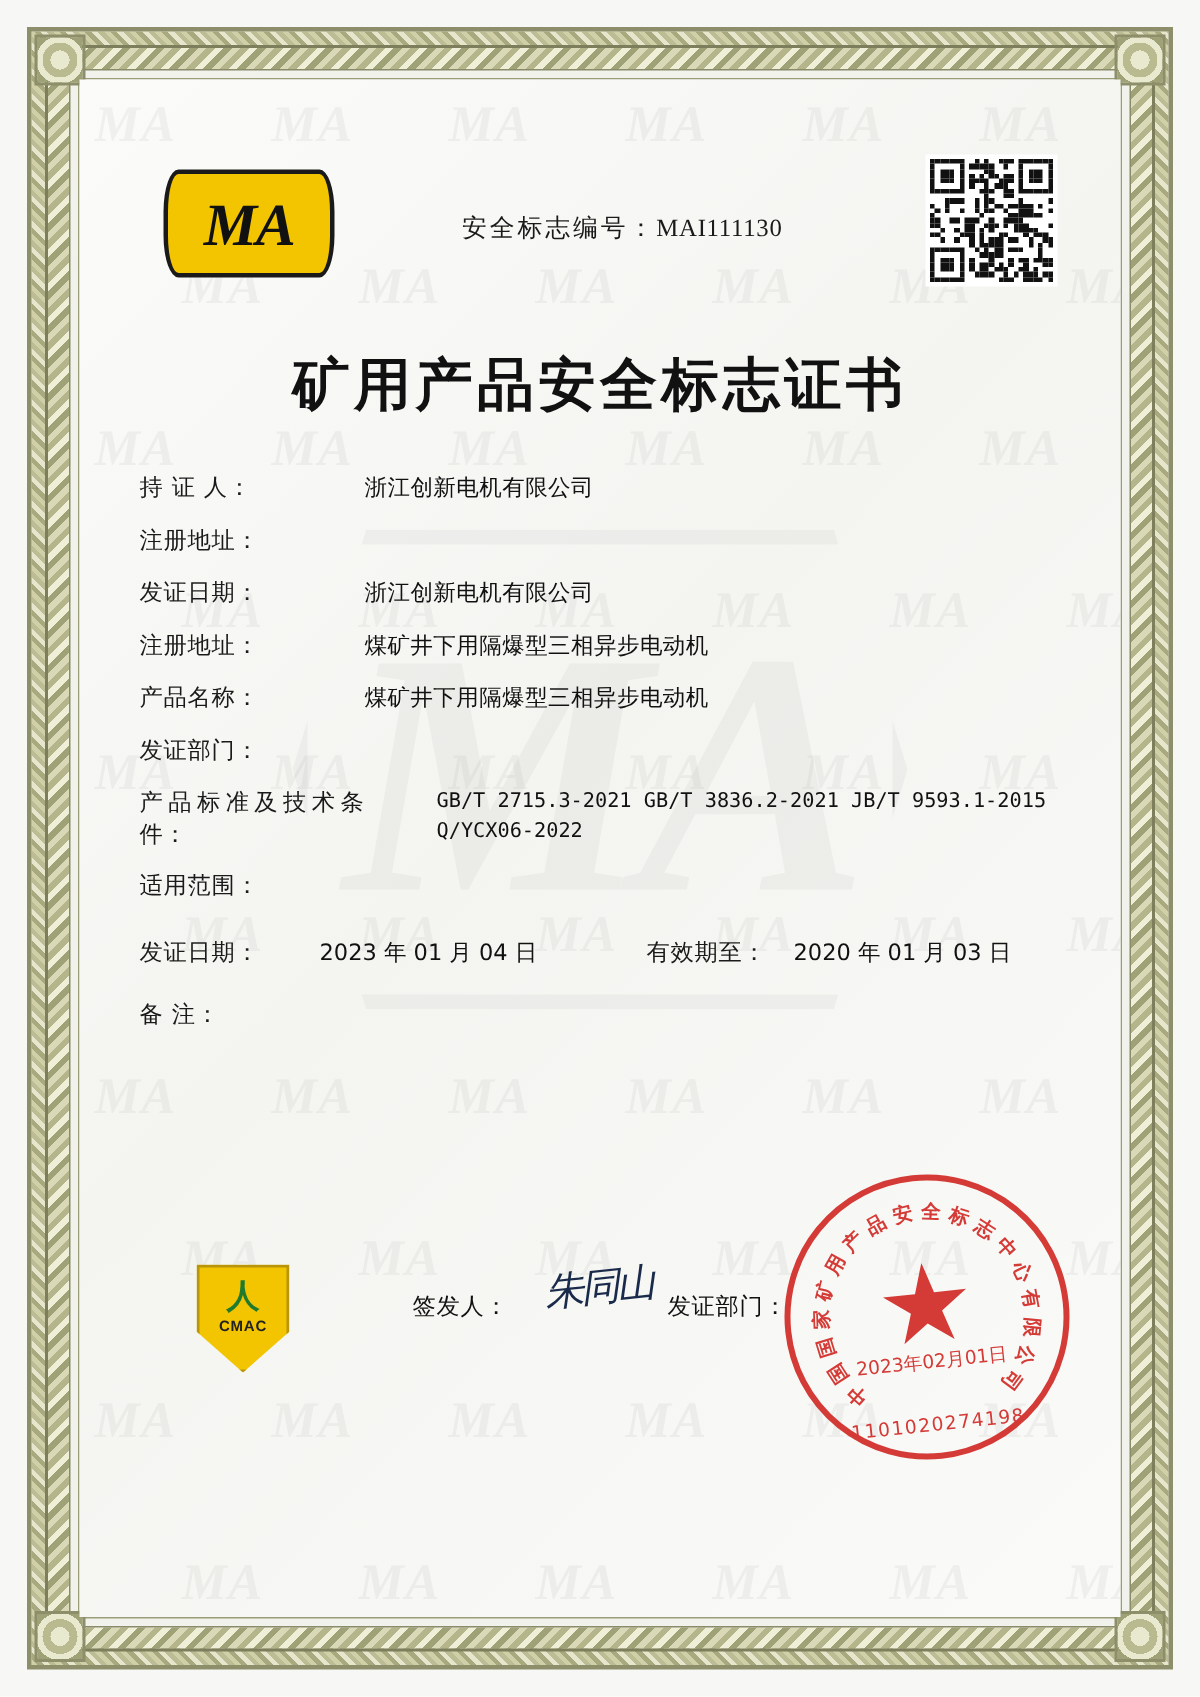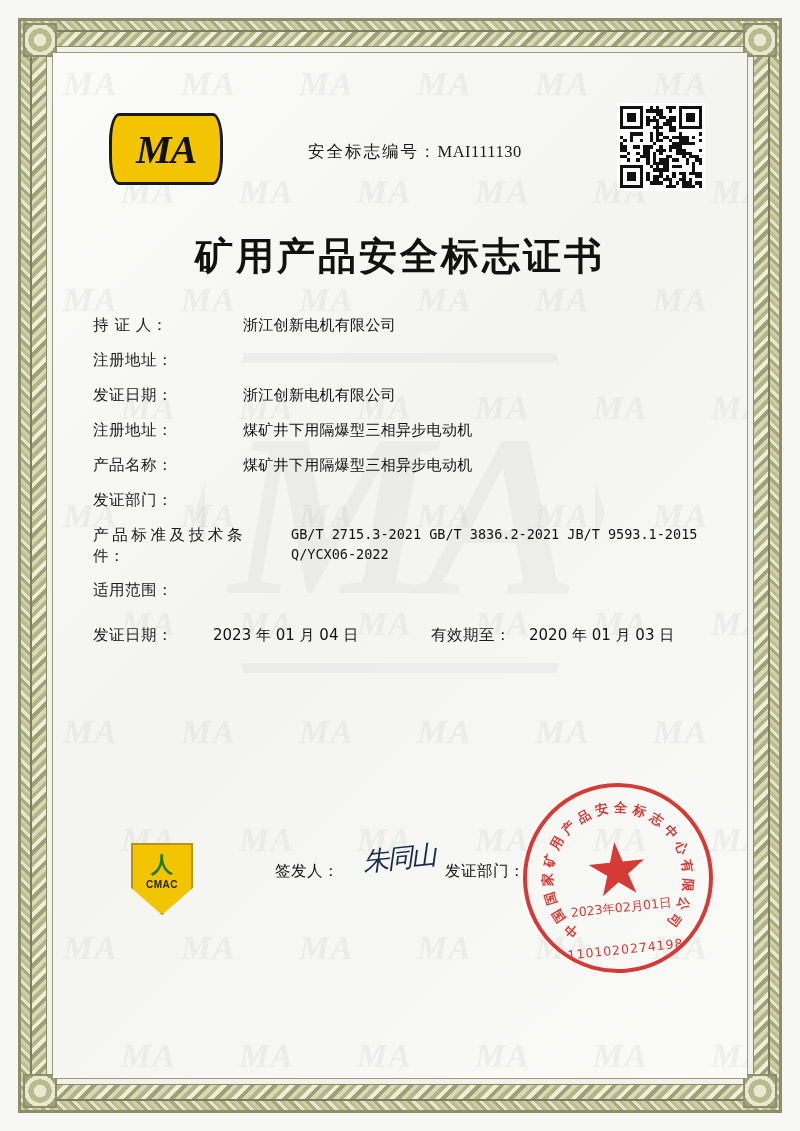--- a/index.html
+++ b/index.html
@@ -1157,20 +1157,24 @@
         <div class="lbl">适用范围：</div>
       </div>
 
       <div class="row dates">
         <div class="lbl">发证日期：</div>
         <div class="date-val">2023 年 01 月 04 日</div>
         <div class="lbl2">有效期至：</div>
         <div class="date-val">2020 年 01 月 03 日</div>
       </div>
 
+      <div class="row remark">
+        <div class="lbl">备    注：</div>
+        <div class="val"></div>
+      </div>
 
     </div>
 
 
     <div class="cmac-badge">
       <div class="mark">人</div>
       <div class="cmac-txt">CMAC</div>
     </div>
 
     <div class="signer-label">签发人：</div>

